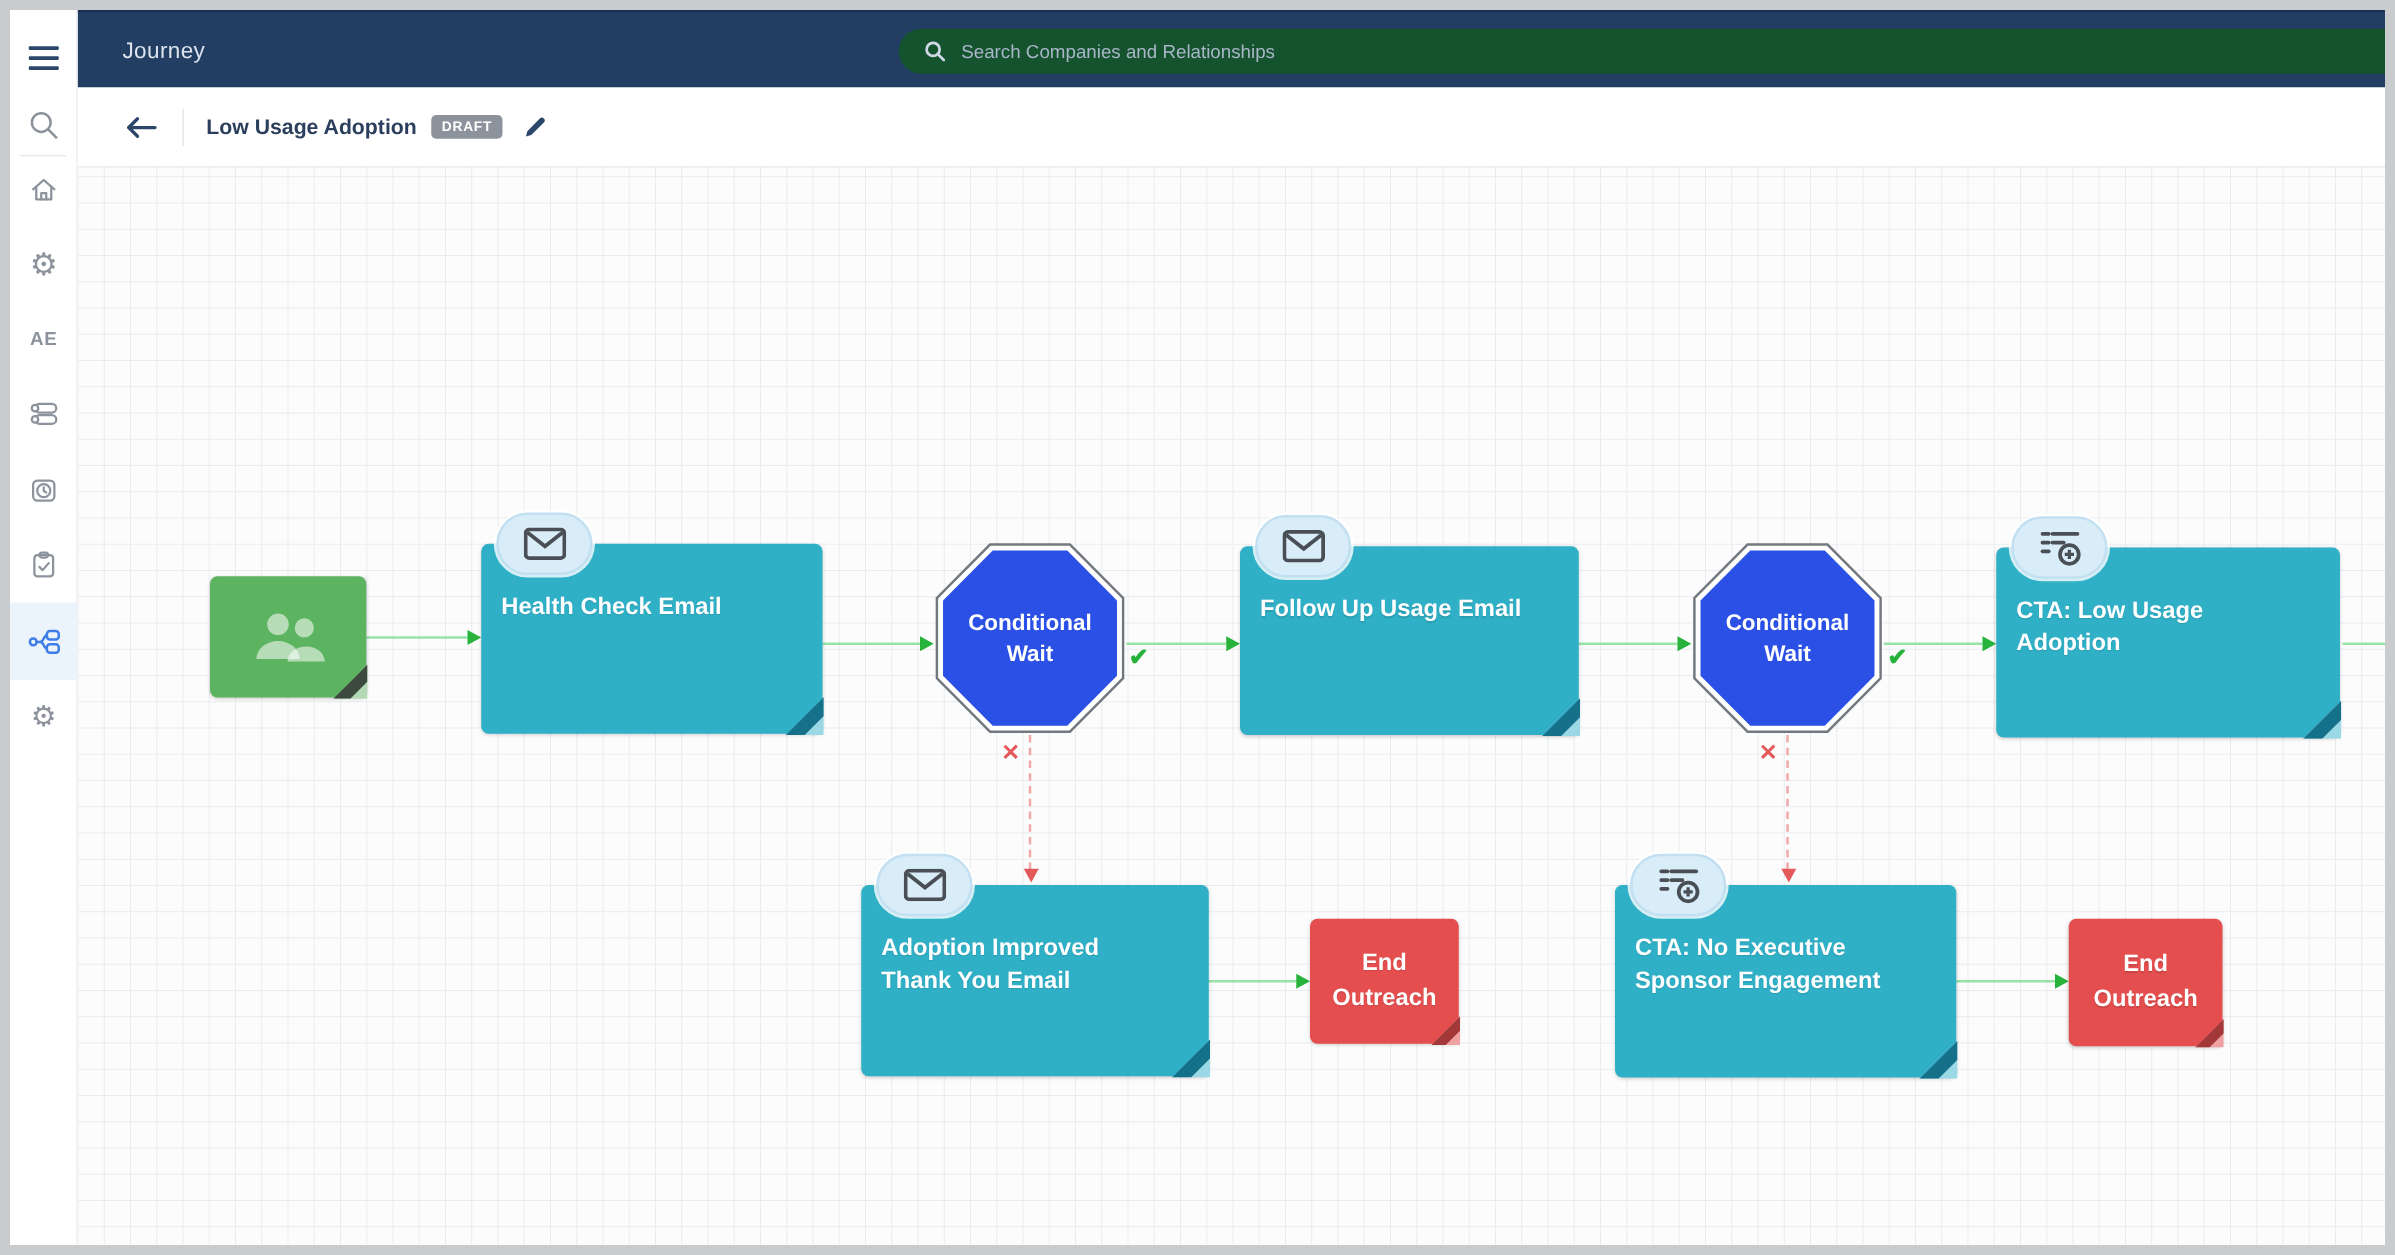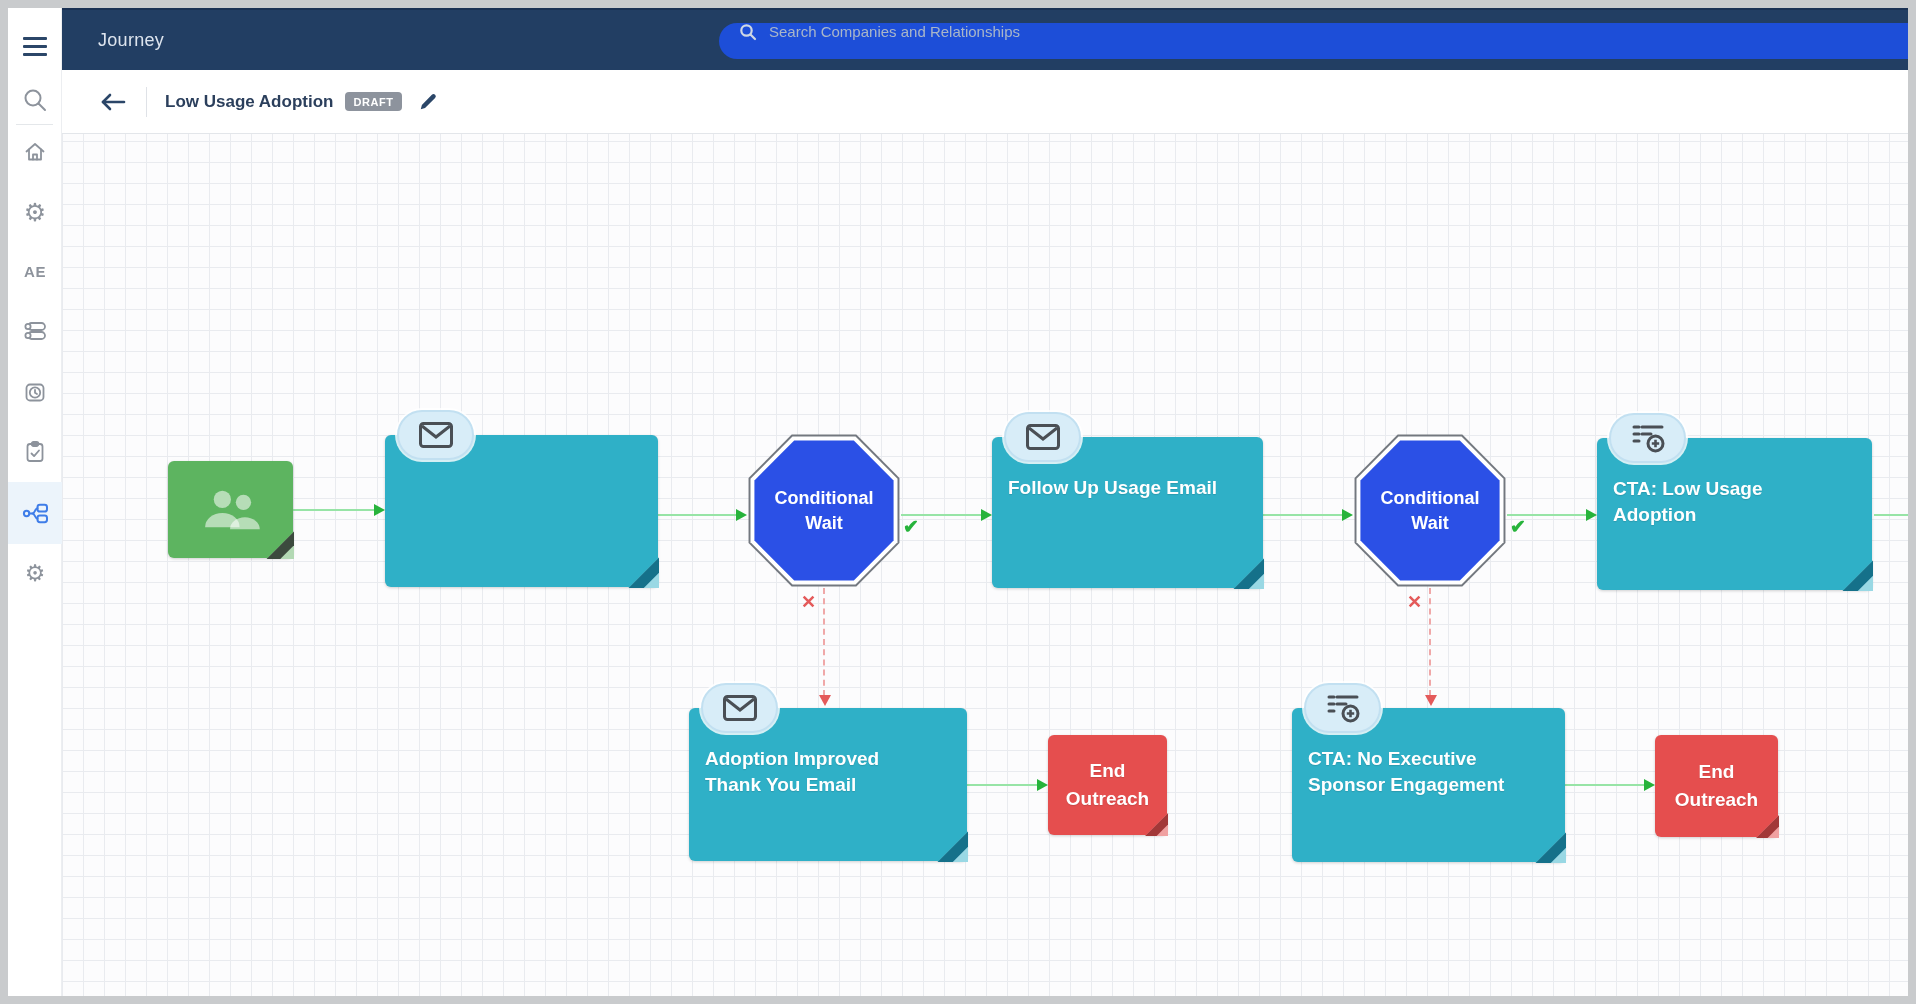--- a/index.html
+++ b/index.html
@@ -3,21 +3,21 @@
 <meta charset="utf-8">
 <style>
   * { margin:0; padding:0; box-sizing:border-box; }
   html,body { width:1916px; height:1004px; font-family:"Liberation Sans", sans-serif; }
   body { background:#c9cbcd; position:relative; overflow:hidden; }
   .app { position:absolute; inset:8px; background:#fcfcfd; overflow:hidden; }
 
   
   .topbar { position:absolute; left:54px; top:0; right:0; height:62px; background:#223e63; border-top:2px solid #1a3153; display:flex; align-items:center; }
   .app-title { color:#dde4ee; font-size:18px; font-weight:500; letter-spacing:.3px; margin-left:36px; }
-  .search-pill { position:absolute; left:657px; right:0; top:13px; height:36px; background:#1d4ed8; border-radius:18px 0 0 18px; display:flex; align-items:flex-start; padding-left:20px; }
+  .search-pill { position:absolute; left:657px; right:0; top:13px; height:36px; background:#14532d; border-radius:18px 0 0 18px; display:flex; align-items:center; padding-left:20px; }
   .search-pill svg { flex:0 0 auto; }
   .search-pill input { background:transparent; border:none; outline:none; color:#d5dde8; font-size:15px; margin-left:12px; width:420px; font-family:"Liberation Sans", sans-serif; }
   .search-pill input::placeholder { color:#a9b6c8; }
 
   
   .sidebar { position:absolute; left:0; top:0; bottom:0; width:54px; background:#ffffff; border-right:1px solid #eceef1; z-index:5; }
   .side-item { position:absolute; left:0; width:54px; height:40px; display:flex; align-items:center; justify-content:center; cursor:pointer; }
   .side-divider { position:absolute; left:8px; right:8px; top:116px; height:1px; background:#e4e7ea; }
   .side-active-bg { position:absolute; left:0; width:54px; top:474px; height:62px; background:#ecf4fb; }
   .hamburger { display:flex; flex-direction:column; gap:5px; }
@@ -215,20 +215,21 @@
       </svg>
     </div>
 
     <div class="node node-teal" style="left:323px; top:315px; width:273px; height:152px">
       <div class="badge">
         <svg width="34" height="26" viewBox="0 0 34 26">
             <rect x="1.5" y="1.5" width="31" height="23" rx="3" fill="none" stroke="#4a4f55" stroke-width="3"></rect>
             <path d="M3 4 L17 15 L31 4" fill="none" stroke="#4a4f55" stroke-width="3"></path>
           </svg>
       </div>
+      <div class="node-label teal-label">Health Check Email</div>
       <svg class="fold" width="40" height="40" viewBox="0 0 42 42">
         <polygon points="10,42 42,10 42,42" fill="#99d8e4"></polygon>
         <polygon points="10,42 42,10 42,26 26,42" fill="#15718a"></polygon>
       </svg>
     </div>
 
     <div class="octagon" style="left:685px; top:313px">
       <div class="oct-layer oct-outer"></div>
       <div class="oct-layer oct-mid"></div>
       <div class="oct-layer oct-inner">

